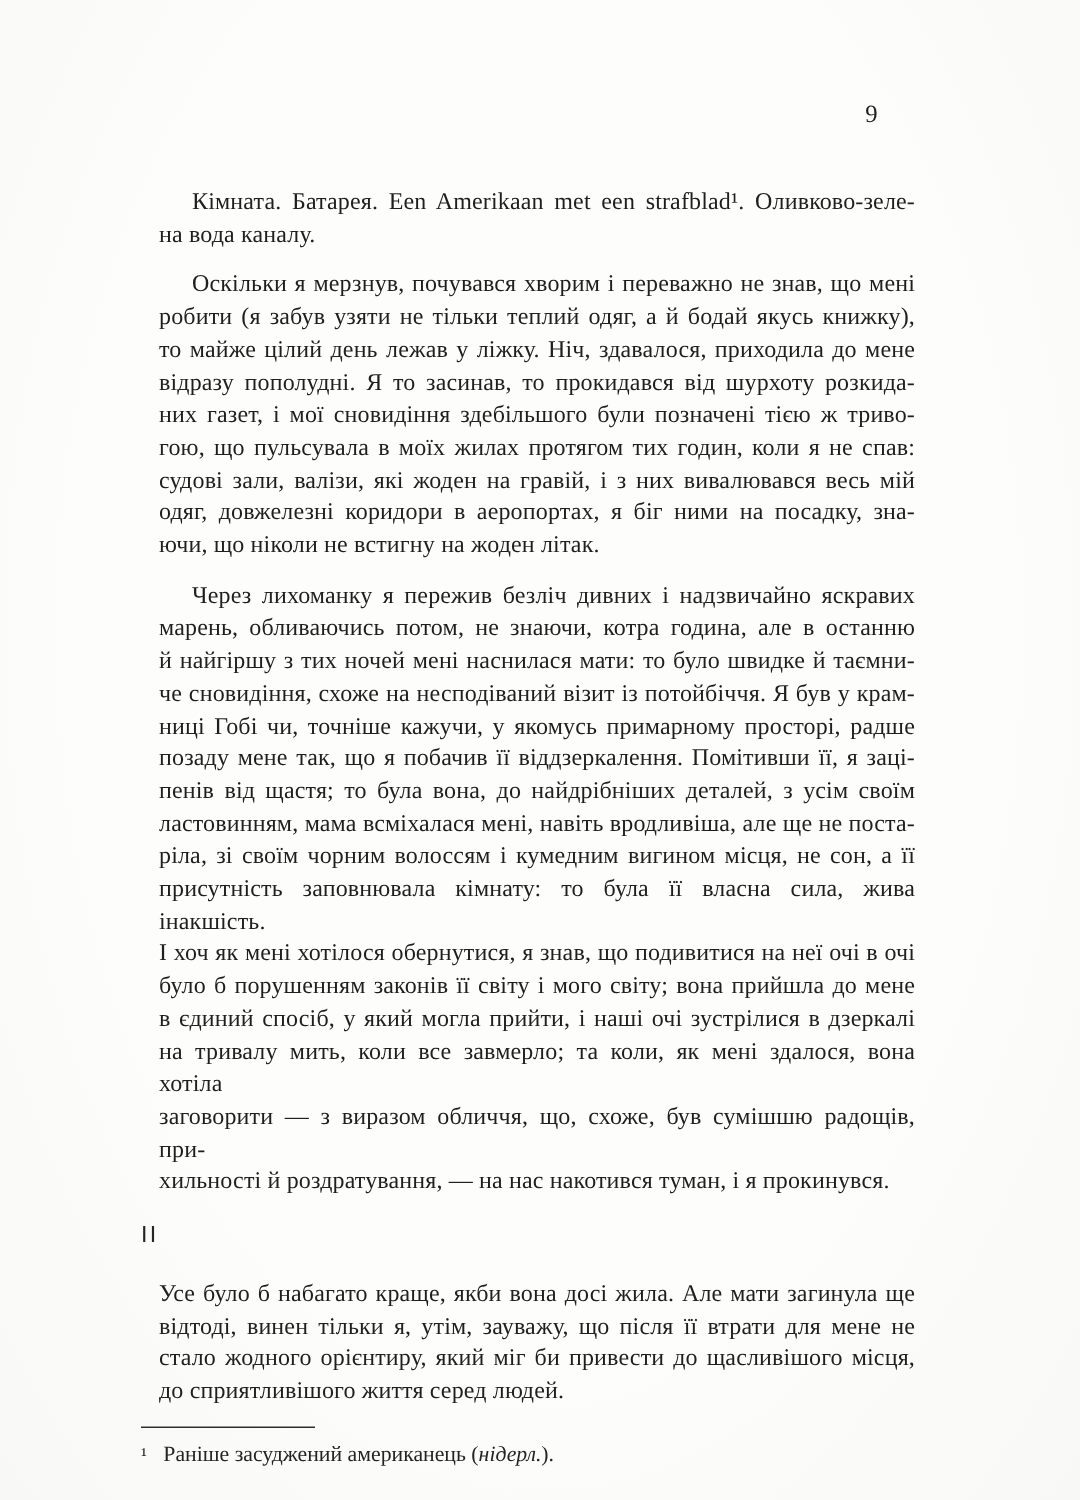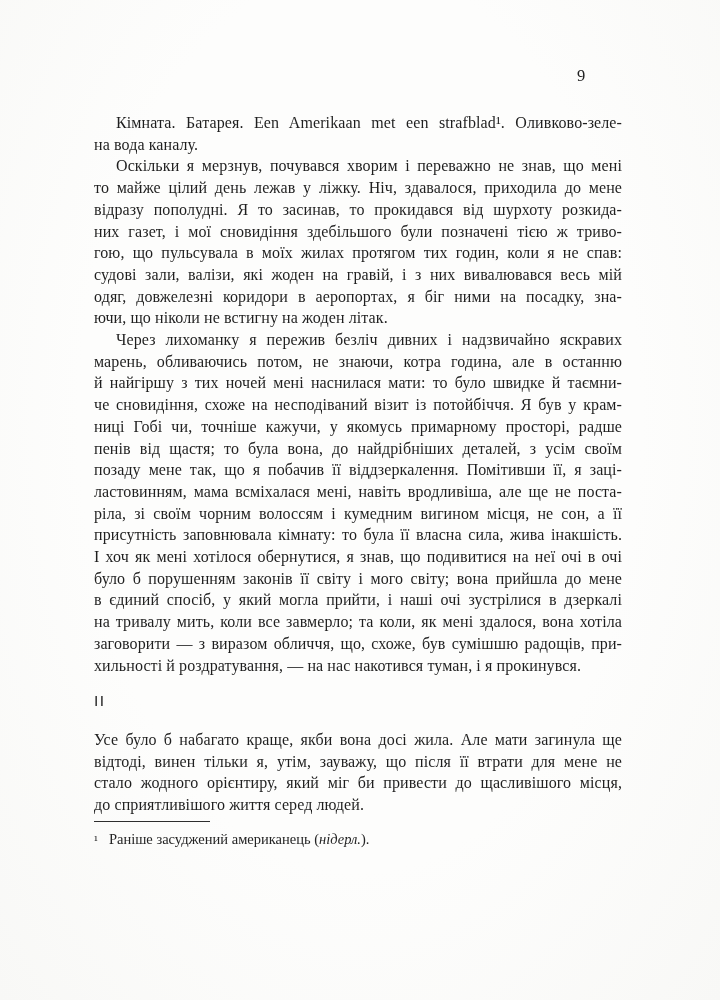--- a/index.html
+++ b/index.html
@@ -26,21 +26,21 @@
 
   .text-column {
     position: absolute;
     left: 94px;
     top: 112px;
     width: 528px;
     font-size: 16px;
     color: #1f1f1f;
   }
 
-  .paragraph { margin: 0; }
+  .paragraph { margin: 12px; }
 
   .line {
     line-height: 21.7px;
     text-align: justify;
     text-align-last: justify;
     letter-spacing: 0.1px;
   }
   .line.last {
     text-align: left;
     text-align-last: left;
@@ -88,36 +88,37 @@
 
   <div class="text-column" style="color: rgb(31, 31, 31);">
 
     <div id="body-text">
         <div class="paragraph">
           <div class="line indent">Кімната. Батарея. Een Amerikaan met een strafblad¹. Оливково-зеле-</div>
           <div class="line last">на вода каналу.</div>
         </div>
         <div class="paragraph">
           <div class="line indent">Оскільки я мерзнув, почувався хворим і переважно не знав, що мені</div>
+          <div class="line">робити (я забув узяти не тільки теплий одяг, а й бодай якусь книжку),</div>
           <div class="line">то майже цілий день лежав у ліжку. Ніч, здавалося, приходила до мене</div>
           <div class="line">відразу пополудні. Я то засинав, то прокидався від шурхоту розкида-</div>
           <div class="line">них газет, і мої сновидіння здебільшого були позначені тією ж триво-</div>
           <div class="line">гою, що пульсувала в моїх жилах протягом тих годин, коли я не спав:</div>
           <div class="line">судові зали, валізи, які жоден на гравій, і з них вивалювався весь мій</div>
           <div class="line">одяг, довжелезні коридори в аеропортах, я біг ними на посадку, зна-</div>
           <div class="line last">ючи, що ніколи не встигну на жоден літак.</div>
         </div>
         <div class="paragraph">
           <div class="line indent">Через лихоманку я пережив безліч дивних і надзвичайно яскравих</div>
           <div class="line">марень, обливаючись потом, не знаючи, котра година, але в останню</div>
           <div class="line">й найгіршу з тих ночей мені наснилася мати: то було швидке й таємни-</div>
           <div class="line">че сновидіння, схоже на несподіваний візит із потойбіччя. Я був у крам-</div>
           <div class="line">ниці Гобі чи, точніше кажучи, у якомусь примарному просторі, радше</div>
+          <div class="line">позаду мене так, що я побачив її віддзеркалення. Помітивши її, я заці-</div>
           <div class="line">пенів від щастя; то була вона, до найдрібніших деталей, з усім своїм</div>
-          <div class="line">позаду мене так, що я побачив її віддзеркалення. Помітивши її, я заці-</div>
           <div class="line">ластовинням, мама всміхалася мені, навіть вродливіша, але ще не поста-</div>
           <div class="line">ріла, зі своїм чорним волоссям і кумедним вигином місця, не сон, а її</div>
           <div class="line">присутність заповнювала кімнату: то була її власна сила, жива інакшість.</div>
           <div class="line">І хоч як мені хотілося обернутися, я знав, що подивитися на неї очі в очі</div>
           <div class="line">було б порушенням законів її світу і мого світу; вона прийшла до мене</div>
           <div class="line">в єдиний спосіб, у який могла прийти, і наші очі зустрілися в дзеркалі</div>
           <div class="line">на тривалу мить, коли все завмерло; та коли, як мені здалося, вона хотіла</div>
           <div class="line">заговорити — з виразом обличчя, що, схоже, був сумішшю радощів, при-</div>
           <div class="line last">хильності й роздратування, — на нас накотився туман, і я прокинувся.</div>
         </div>

